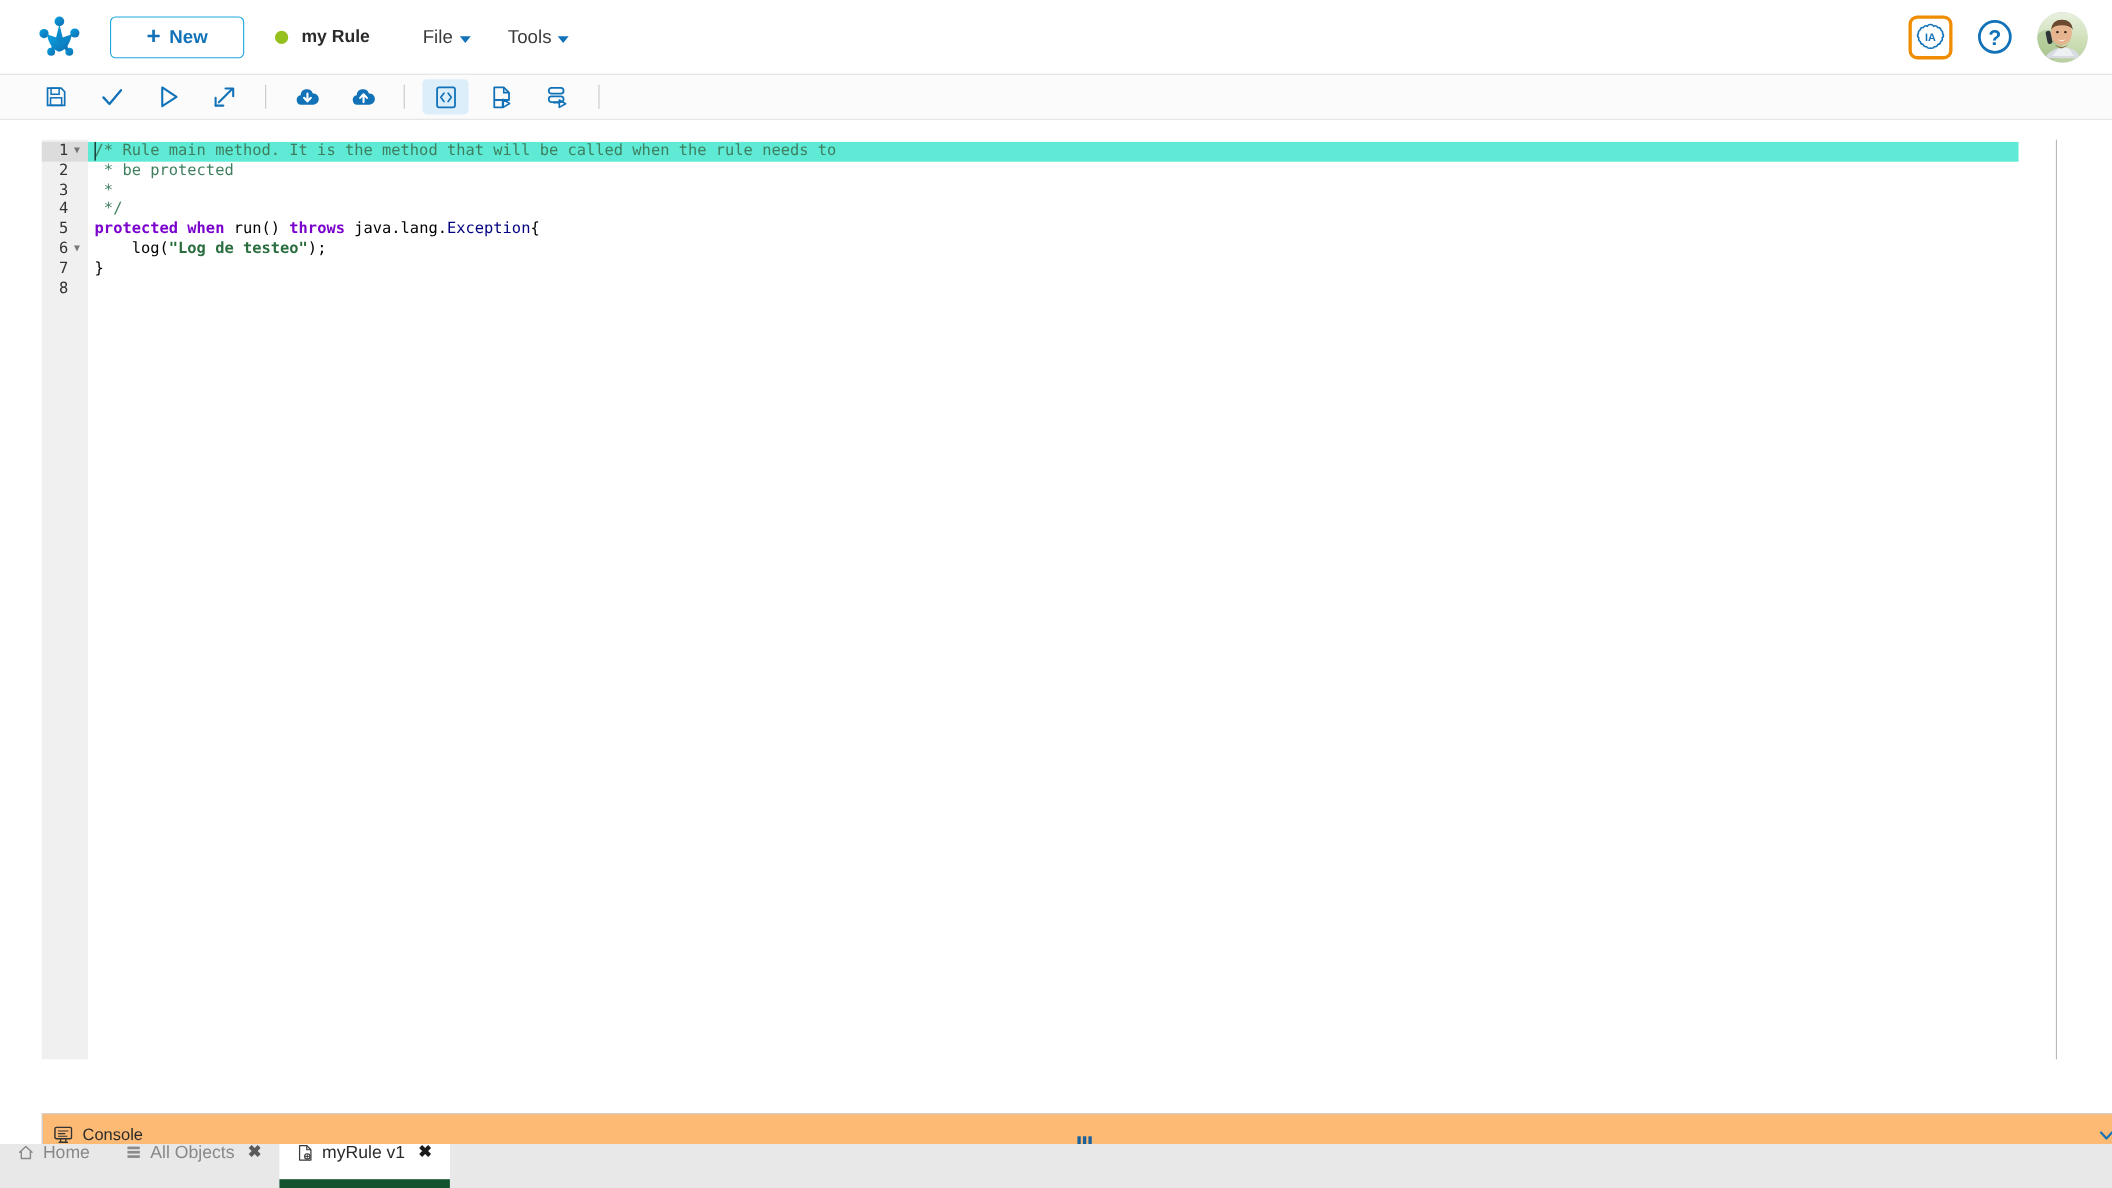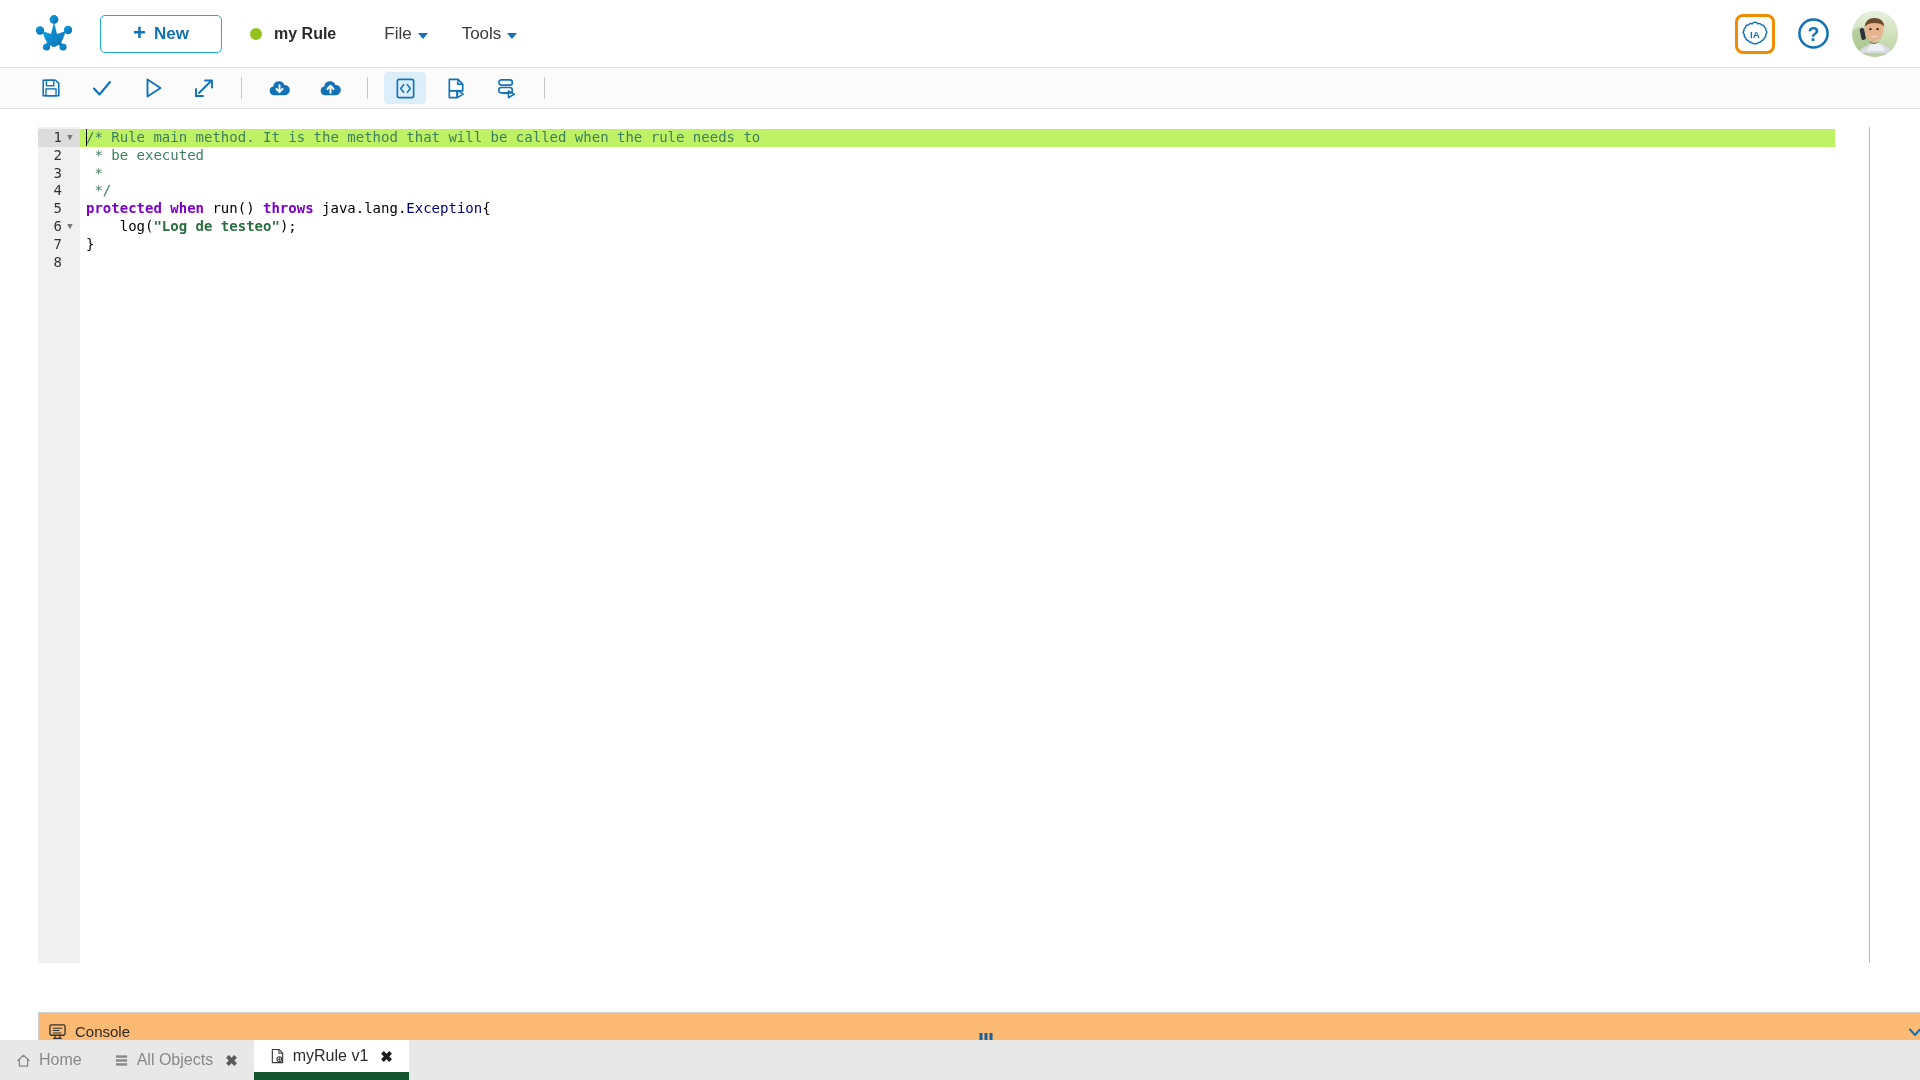--- a/index.html
+++ b/index.html
@@ -227,21 +227,21 @@
     position: relative;
     overflow: hidden;
   }
   .code-line {
     height: 17.8px;
     line-height: 17.8px;
     white-space: pre;
     padding-left: 6px;
   }
   .code-line.hl {
-    background: #bef264;
+    background: #5eead4;
     width: 1749px;
   }
   .tok-comment { color: #3f7f5f; }
   .tok-kw      { color: #7a00cc; font-weight: bold; }
   .tok-plain   { color: #000000; }
   .tok-type    { color: #000080; }
   .tok-str     { color: #2a6e3f; font-weight: bold; }
   .caret {
     position: absolute;
     left: 6px;
@@ -299,21 +299,20 @@
     height: 40px;
     min-height: 40px;
     background: #e8e8e8;
     display: flex;
     align-items: flex-end;
     position: relative;
   }
   .tab {
     height: 40px;
     display: flex;
-    align-items: center;
     gap: 8px;
     padding: 0 16px;
     font-size: 16px;
     color: #888888;
     cursor: pointer;
     box-sizing: border-box;
     position: relative;
   }
   .tab.active {
     background: #ffffff;
@@ -535,21 +534,21 @@
             <span class="fold"></span>
           </div>
           <div class="gutter-row">
             <span>8</span>
             <span class="fold"></span>
           </div>
         </div>
       <div class="code-pane" id="codePane">
         <div class="caret"></div>
       <div class="code-line hl"><span class="tok-comment">/* Rule main method. It is the method that will be called when the rule needs to</span></div>
-          <div class="code-line"><span class="tok-comment"> * be executed</span></div>
+          <div class="code-line"><span class="tok-comment"> * be protected</span></div>
           <div class="code-line"><span class="tok-comment"> *</span></div>
           <div class="code-line"><span class="tok-comment"> */</span></div>
           <div class="code-line"><span class="tok-kw">protected when </span><span class="tok-plain">run() </span><span class="tok-kw">throws </span><span class="tok-plain">java.lang.</span><span class="tok-type">Exception</span><span class="tok-plain">{</span></div>
           <div class="code-line"><span class="tok-plain">    log(</span><span class="tok-str">"Log de testeo"</span><span class="tok-plain">);</span></div>
           <div class="code-line"><span class="tok-plain">}</span></div>
         </div>
     </div>
   </div>
 
   <div class="console-bar">

